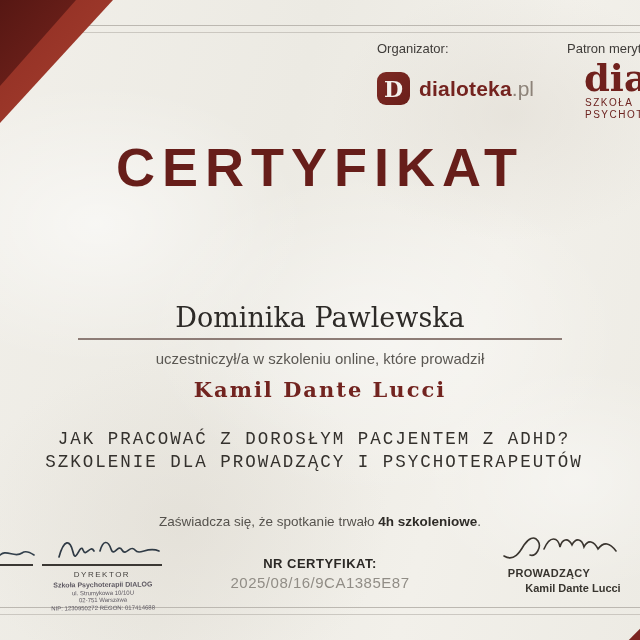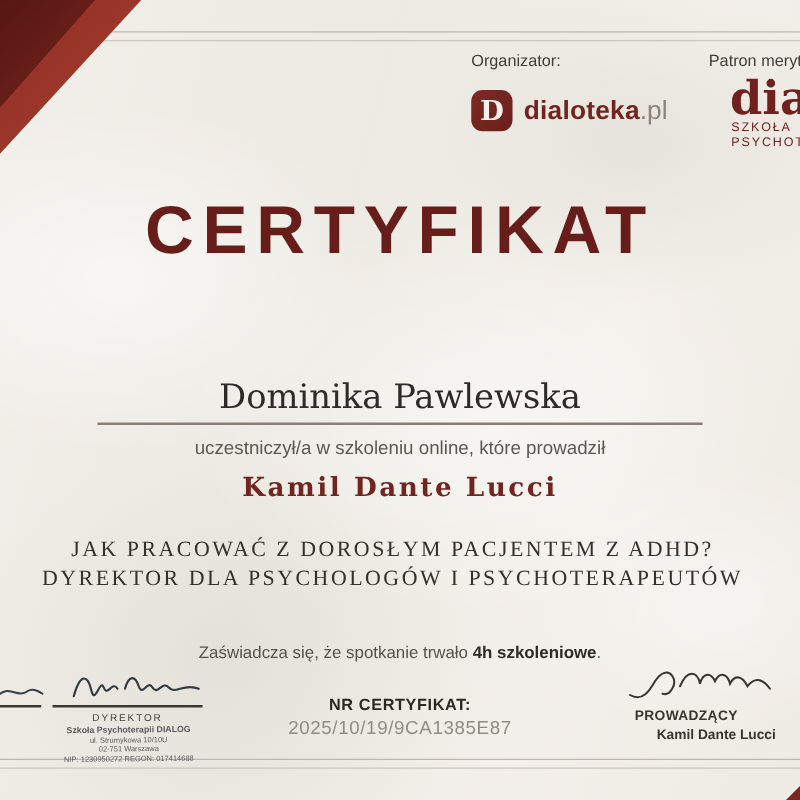--- a/index.html
+++ b/index.html
@@ -27,30 +27,30 @@
     color:#f4f1ec;font-weight:bold;font-size:22px;display:flex;align-items:center;justify-content:center;
     font-family:"DejaVu Serif",serif;}
   .org-word{font-size:21px;font-weight:bold;color:#74231f;letter-spacing:.2px;}
   .org-tld{font-size:21px;color:#8d8379;font-weight:normal;}
   .patron-label{left:567px;top:41px;font-size:13px;color:#3f3c39;white-space:nowrap;}
   .patron-word{left:584px;top:60px;font-family:"DejaVu Serif",serif;font-weight:bold;
     font-size:37px;color:#70211d;white-space:nowrap;line-height:1;}
   .patron-sub1{left:585px;top:97px;font-size:10px;letter-spacing:1.5px;color:#6d2320;white-space:nowrap;}
   .patron-sub2{left:585px;top:109px;font-size:10px;letter-spacing:1.5px;color:#6d2320;white-space:nowrap;}
   
-  .title{left:0;right:0;top:153px;text-align:center;font-size:54px;font-weight:bold;
+  .title{left:0;right:0;top:136px;text-align:center;font-size:54px;font-weight:bold;
     letter-spacing:7px;color:#671e1a;}
   .pan-pani{left:0;right:0;top:240px;text-align:center;font-size:16px;letter-spacing:2.5px;color:#45423f;}
   .name{left:0;right:0;top:302px;text-align:center;font-family:"DejaVu Serif","Liberation Serif",serif;
     font-size:27px;color:#2d2a27;}
   .name-rule{left:78px;width:484px;top:338px;height:2px;background:#8d7c76;position:absolute;}
   .participation{left:0;right:0;top:350px;text-align:center;font-size:15px;color:#5b5853;}
   .trainer{left:0;right:0;top:377px;text-align:center;font-family:"DejaVu Serif","Liberation Serif",serif;
     font-weight:bold;font-size:21px;letter-spacing:2px;color:#722420;}
-  .course{left:0;right:12px;text-align:center;font-family:Liberation Serif, serif;
+  .course{left:0;right:12px;text-align:center;font-family:Liberation Mono, monospace;
     font-size:17.5px;letter-spacing:2px;color:#34312d;font-weight:500;}
   .course1{top:429px;} .course2{top:452px;}
   .duration{left:0;right:0;top:514px;text-align:center;font-size:13.5px;color:#55524d;}
   .duration b{color:#2f2c28;}
   
   .sig-svg{position:absolute;}
   .sig-rule{position:absolute;height:2px;background:#3b3834;}
   .role{position:absolute;text-align:center;color:#45423f;}
   .role-dyrektor{left:42px;width:120px;top:570px;font-size:8px;letter-spacing:1.5px;}
   .stamp{left:28px;width:150px;top:581px;position:absolute;text-align:center;color:#4a4550;
@@ -103,21 +103,21 @@
   <div class="abs patron-word">dialog</div>
   <div class="abs patron-sub1">SZKOŁA</div>
   <div class="abs patron-sub2">PSYCHOTERAPII</div>
 
   <div class="abs title">CERTYFIKAT</div>
   <div class="abs name">Dominika Pawlewska</div>
   <div class="name-rule"></div>
   <div class="abs participation">uczestniczył/a w szkoleniu online, które prowadził</div>
   <div class="abs trainer">Kamil Dante Lucci</div>
   <div class="abs course course1">JAK PRACOWAĆ Z DOROSŁYM PACJENTEM Z ADHD?</div>
-  <div class="abs course course2">DYREKTOR DLA PSYCHOLOGÓW I PSYCHOTERAPEUTÓW</div>
+  <div class="abs course course2">SZKOLENIE DLA PROWADZĄCY I PSYCHOTERAPEUTÓW</div>
   <div class="abs duration">
     <span>Zaświadcza się, że spotkanie trwało </span><b>4h szkoleniowe</b><span>.</span>
   </div>
 
   <svg class="sig-svg" style="left:-2px;top:544px;" width="38" height="22" viewBox="0 0 38 22">
     <path d="M0 13 C8 3 16 15 24 9 C28 6 33 9 36 11" fill="none" stroke="#33404c" stroke-width="1.6" stroke-linecap="round"></path>
   </svg>
   <div class="sig-rule" style="left:0;width:33px;top:564px;"></div>
 
   <svg class="sig-svg" style="left:55px;top:531px;" width="108" height="34" viewBox="0 0 108 34">
@@ -126,21 +126,21 @@
   <div class="sig-rule" style="left:42px;width:120px;top:564px;"></div>
   <div class="role role-dyrektor">DYREKTOR</div>
   <div class="stamp">
     <div class="s1">Szkoła Psychoterapii DIALOG</div>
     <div class="s2">ul. Strumykowa 10/10U</div>
     <div class="s3">02-751 Warszawa</div>
     <div class="s4">NIP: 1230950272 REGON: 017414688</div>
   </div>
 
   <div class="abs cert-no-label">NR CERTYFIKAT:</div>
-  <div class="abs cert-no-value">2025/10/19/9CA1385E87</div>
+  <div class="abs cert-no-value">2025/08/16/9CA1385E87</div>
 
   <svg class="sig-svg" style="left:500px;top:528px;" width="122" height="40" viewBox="0 0 122 40">
     <path d="M4 28 C14 34 20 24 24 17 C28 11 34 7 38 13 C42 19 36 29 30 27 M44 21 C50 7 58 9 60 19 C62 11 68 9 72 17 C76 9 82 11 84 19 C88 11 94 13 98 21 C104 13 110 15 116 23" fill="none" stroke="#3a352f" stroke-width="1.6" stroke-linecap="round"></path>
   </svg>
   <div class="role role-prowadzacy abs">PROWADZĄCY</div>
   <div class="trainer-print">Kamil Dante Lucci</div>
 
   <div class="corner-br"></div>
 </div>
 

